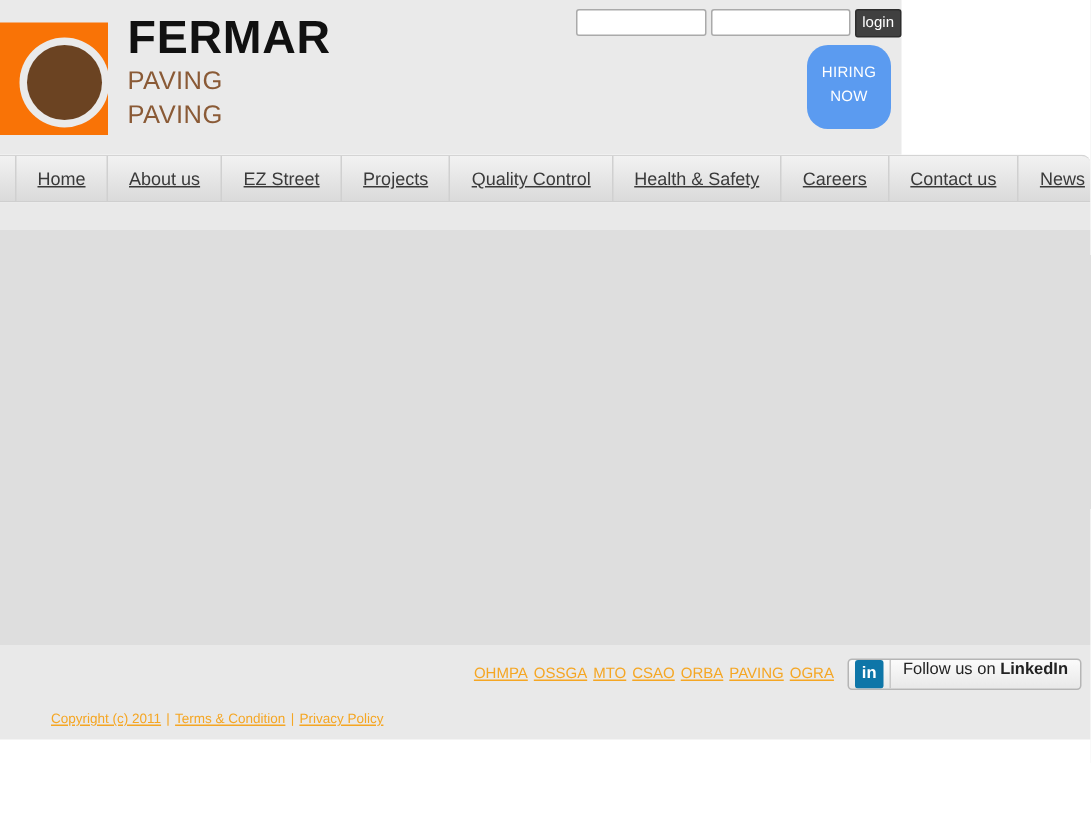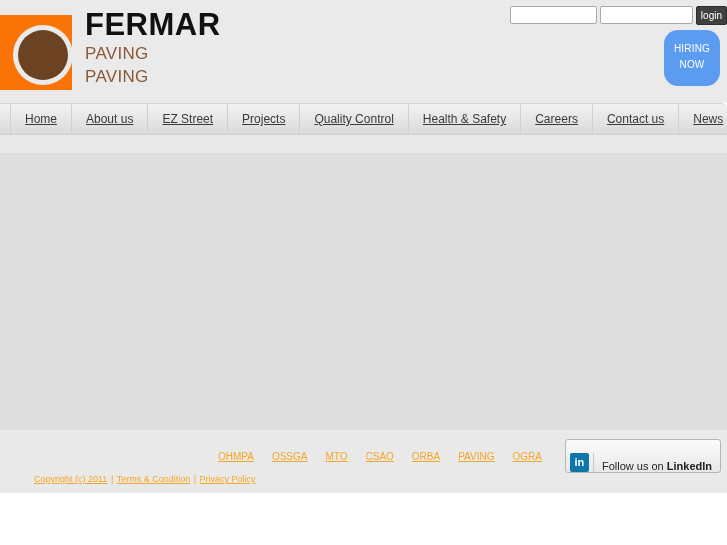--- a/index.html
+++ b/index.html
@@ -13,21 +13,21 @@
     width: 727px;
     height: 545px;
     font-family: "Liberation Sans", sans-serif;
     overflow: hidden;
     position: relative;
   }
 
   
   .header {
     position: relative;
-    width: 727px;
+    width: 601px;
     height: 103px;
     background: #eaeaea;
   }
 
   .logo-mark {
     position: absolute;
     left: 0px;
     top: 15px;
     width: 72px;
     height: 75px;
@@ -183,33 +183,33 @@
     width: 727px;
     height: 63px;
     background: #e9e9e9;
   }
   .footer-links {
     position: absolute;
     right: 6px;
     top: 9px;
     display: flex;
     align-items: center;
-    gap: 18px;
+    gap: 4px;
   }
   .assoc-link {
     font-size: 10px;
     color: #f5a623;
     text-decoration: underline;
     cursor: pointer;
     white-space: nowrap;
   }
   .linkedin-btn {
     display: flex;
-    align-items: flex-end;
-    height: 34px;
+    align-items: flex-start;
+    height: 21px;
     background: linear-gradient(to bottom, #fbfbfb, #e8e8e8);
     border: 1px solid #b5b5b5;
     border-radius: 3px;
     margin-left: 5px;
     overflow: hidden;
     cursor: pointer;
   }
   .li-icon {
     width: 19px;
     height: 19px;

